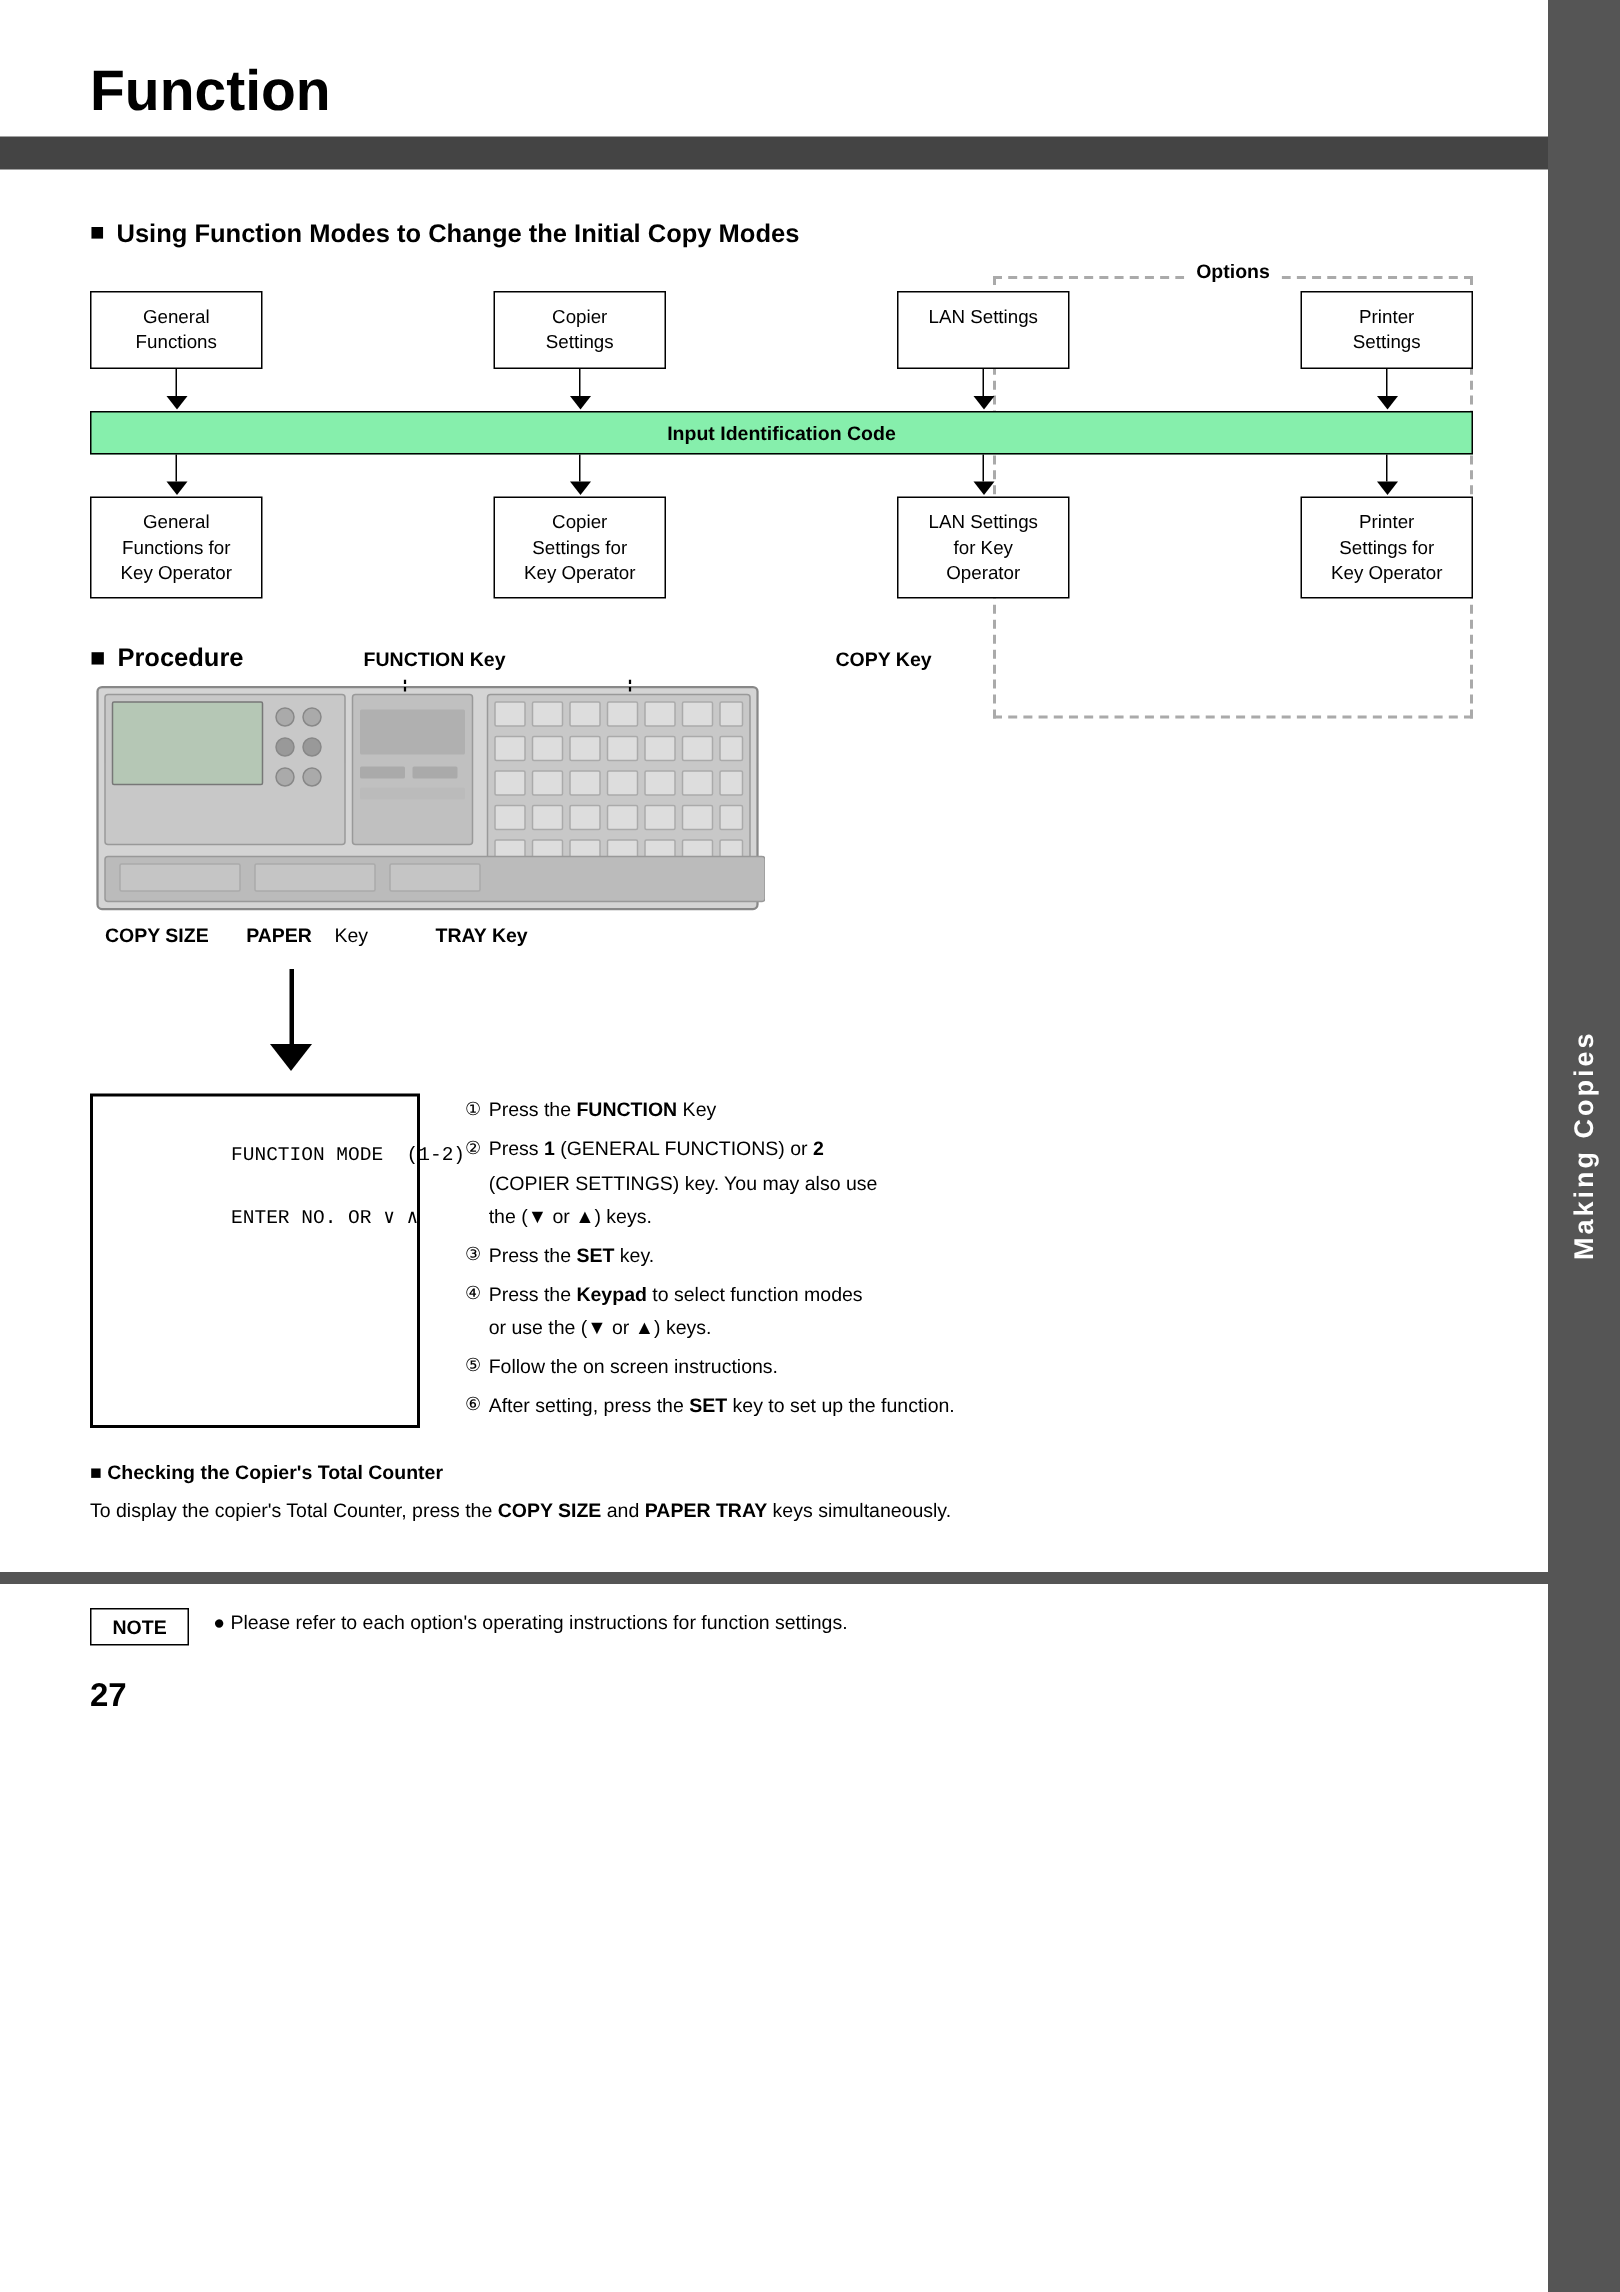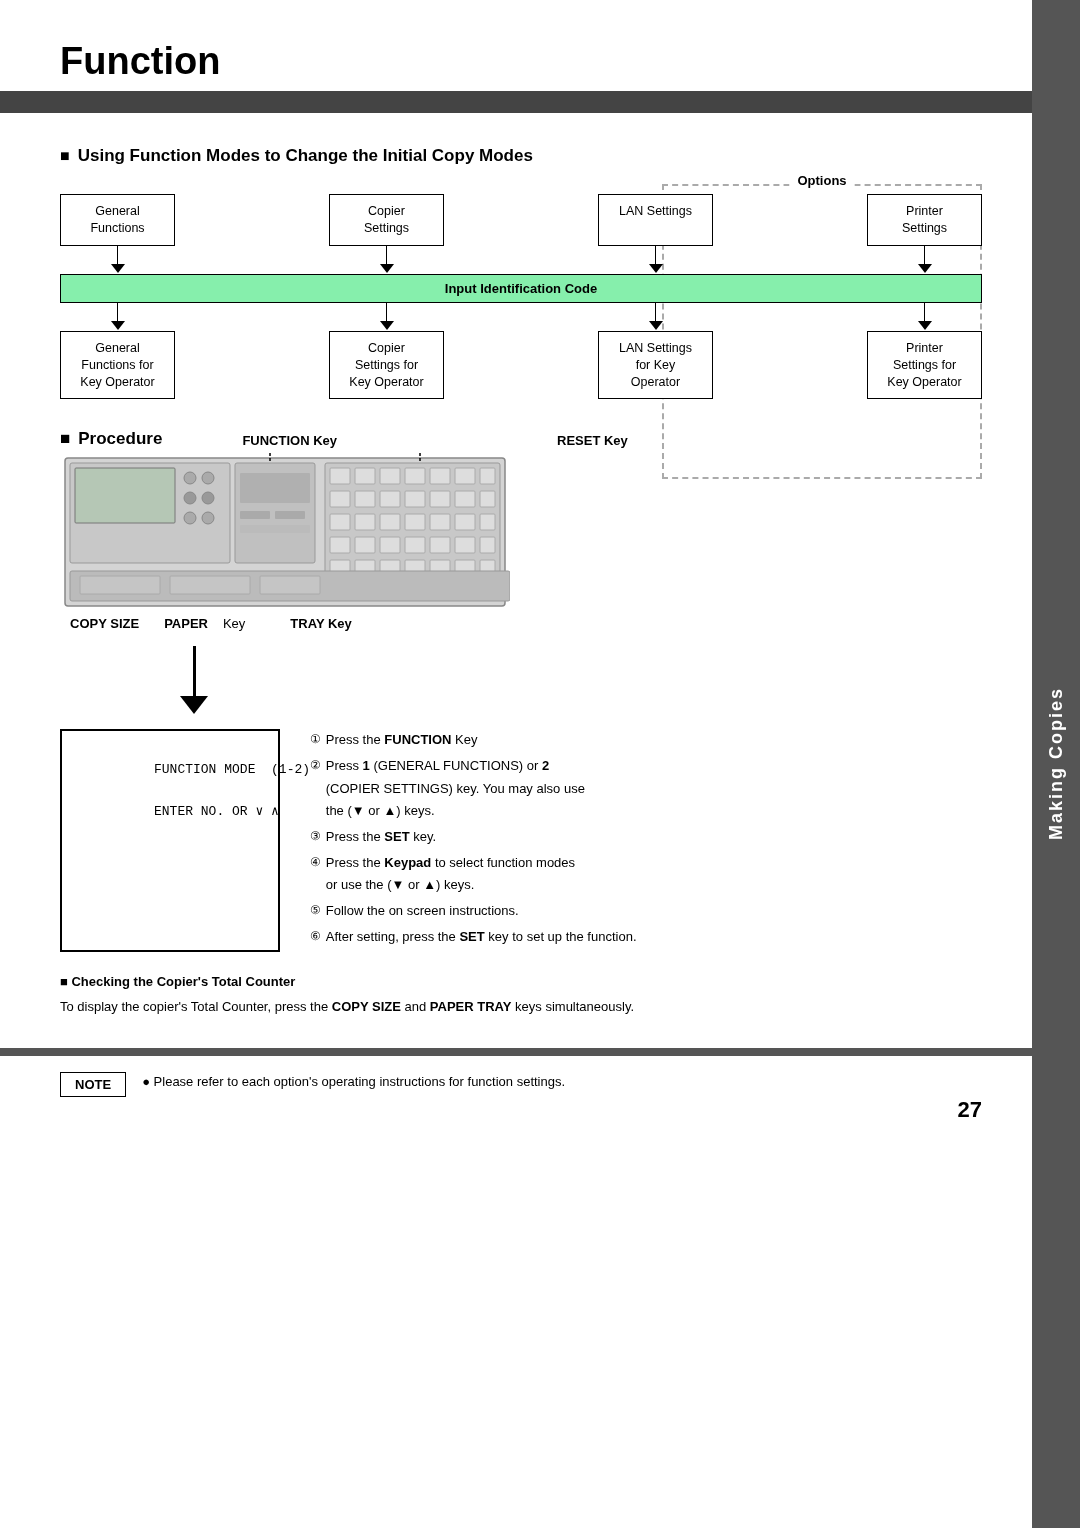--- a/index.html
+++ b/index.html
@@ -165,23 +165,23 @@
       white-space: nowrap;
     }
 
     .note-text {
       font-size: 13px;
       line-height: 1.5;
     }
 
     
     .page-number {
-      text-align: right;
       font-size: 22px;
       font-weight: bold;
+      margin-top: 20px;
     }
 
     
     .bottom-dark-bar {
       background: #555;
       height: 8px;
       margin: 10px -60px 0 -60px;
     }
 
     
@@ -336,21 +336,21 @@
     </div>
 
     <div class="procedure-section">
 
       <div style="display:flex; align-items:flex-start; margin-bottom:4px;">
         <div class="procedure-title">Procedure</div>
         <div style="margin-left:60px; margin-top:2px;">
           <span class="function-key-label">FUNCTION Key</span>
         </div>
         <div style="margin-left:100px; margin-top:2px;">
-          <span class="reset-key-label">RESET Key</span>
+          <span class="reset-key-label">COPY Key</span>
         </div>
       </div>
 
       <div style="display:flex; margin-bottom:8px; align-items:flex-start;">
         <svg width="450" height="155">
 
           <rect x="5" y="5" width="440" height="148" rx="3" fill="#d4d4d4" stroke="#888" stroke-width="1.5"></rect>
 
           <rect x="10" y="10" width="160" height="100" rx="2" fill="#c8c8c8" stroke="#999" stroke-width="1"></rect>
 

